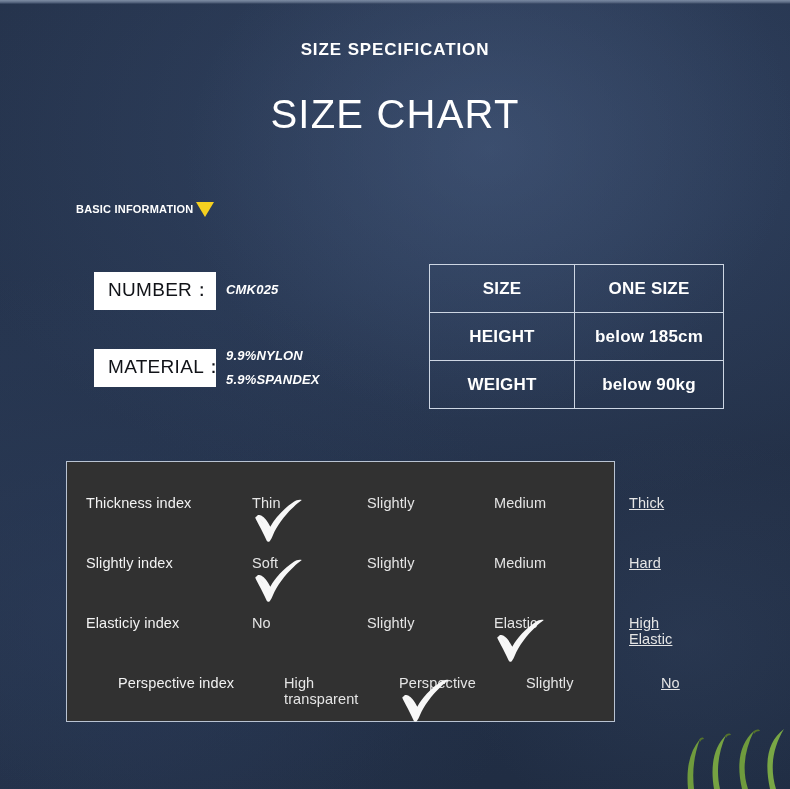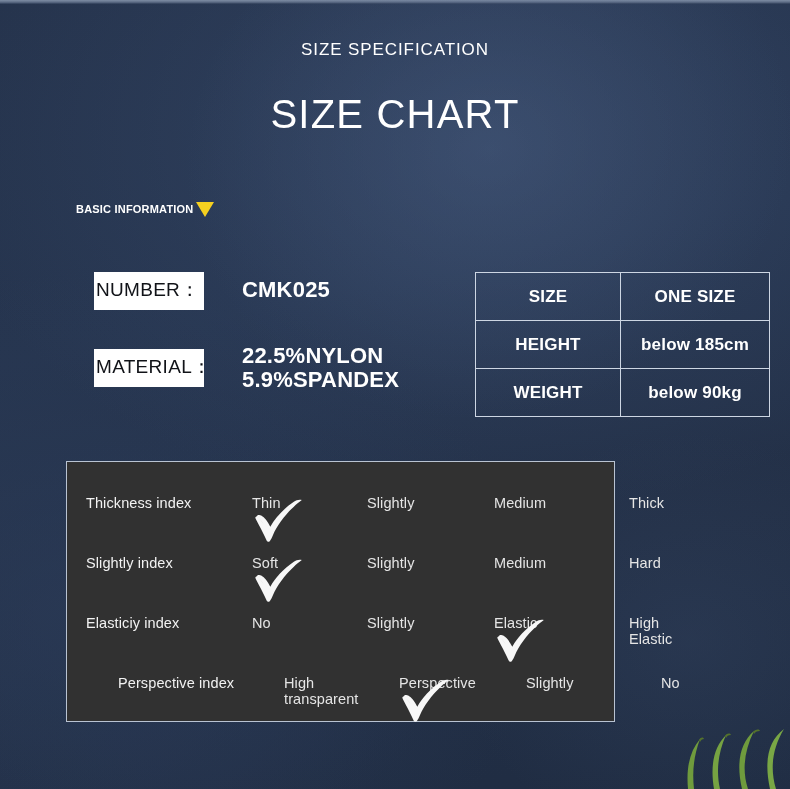--- a/index.html
+++ b/index.html
@@ -46,21 +46,21 @@
     background: radial-gradient(ellipse at center, rgba(66,86,120,0.22) 0%, rgba(66,86,120,0) 70%);
   }
 
   
   #kicker {
     position: absolute;
     top: 40px; left: 0;
     width: 790px;
     text-align: center;
     font-size: 17px;
-    font-weight: 400;
+    font-weight: 700;
     letter-spacing: 0.9px;
     color: #ffffff;
   }
   #main-title {
     position: absolute;
     top: 92px; left: 0;
     width: 790px;
     text-align: center;
     font-size: 40px;
     font-weight: 400;
@@ -96,47 +96,47 @@
   #spec-number { top: 272px; left: 94px; }
   #spec-material { top: 349px; left: 94px; }
 
   .spec-label-box {
     display: inline-block;
     background: #ffffff;
     color: #111318;
     font-size: 19px;
     font-weight: 400;
     letter-spacing: 0.3px;
-    padding: 5px 14px 7px 2px;
+    padding: 5px 14px 7px 14px;
     width: 94px;
     text-align: left;
   }
   .spec-value {
     position: absolute;
-    left: 148px;
+    left: 132px;
     top: 4px;
     color: #ffffff;
-    font-size: 22px;
+    font-size: 13px;
     font-weight: 700;
     letter-spacing: 0.2px;
     white-space: pre;
     line-height: 24px;
+    font-style: italic;
   }
   #spec-number .spec-value { top: 6px; }
   #spec-material .spec-value { top: -5px; }
 
   
   #size-table {
     position: absolute;
-    top: 272px;
+    top: 264px;
     left: 429px;
     width: 290px;
     border-collapse: collapse;
     table-layout: fixed;
-    margin-left: 46px;
   }
   #size-table td {
     border: 1px solid #cdd6e3;
     height: 45px;
     text-align: center;
     vertical-align: middle;
     color: #ffffff;
     font-size: 17px;
     font-weight: 700;
     letter-spacing: 0.2px;
@@ -181,21 +181,21 @@
     color: #e5e5e5;
     font-size: 14.5px;
     font-weight: 400;
     letter-spacing: 0.1px;
     line-height: 16px;
     white-space: pre-line;
   }
   .opt-0 { left: 185px; }
   .opt-1 { left: 300px; }
   .opt-2 { left: 427px; }
-  .opt-3 { left: 562px; }
+  .opt-3 { left: 562px; text-decoration: underline; }
 
   .check-mark {
     position: absolute;
     width: 58px;
     height: 44px;
     top: 14px;
     pointer-events: none;
   }
   .check-0 { left: 186px; }
   .check-1 { left: 301px; }
@@ -228,21 +228,21 @@
     <span id="basic-info-triangle"></span>
   </div>
 
   <div class="spec-row" id="spec-number">
     <span class="spec-label-box">NUMBER：</span>
     <span class="spec-value">CMK025</span>
   </div>
 
   <div class="spec-row" id="spec-material">
     <span class="spec-label-box">MATERIAL：</span>
-    <span class="spec-value">22.5%NYLON
+    <span class="spec-value">9.9%NYLON
 5.9%SPANDEX</span>
   </div>
 
   <table id="size-table">
     <tbody>
       <tr>
         <td class="col-key">SIZE</td>
         <td class="col-val">ONE SIZE</td>
       </tr>
       <tr>

